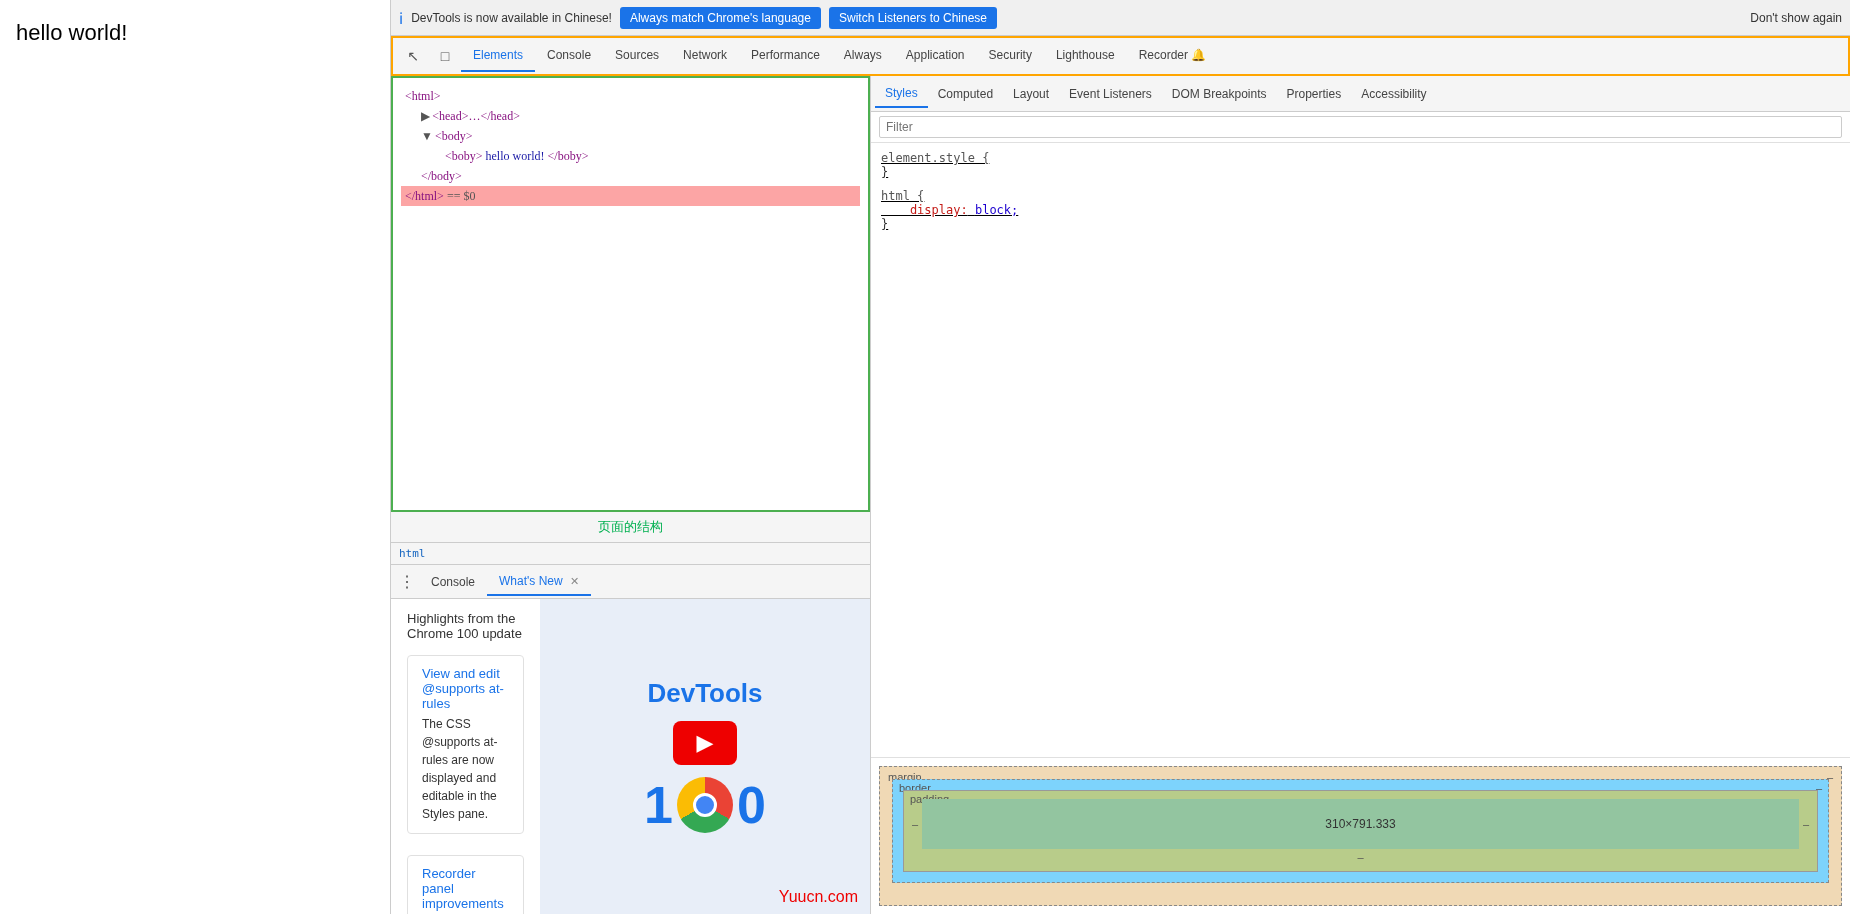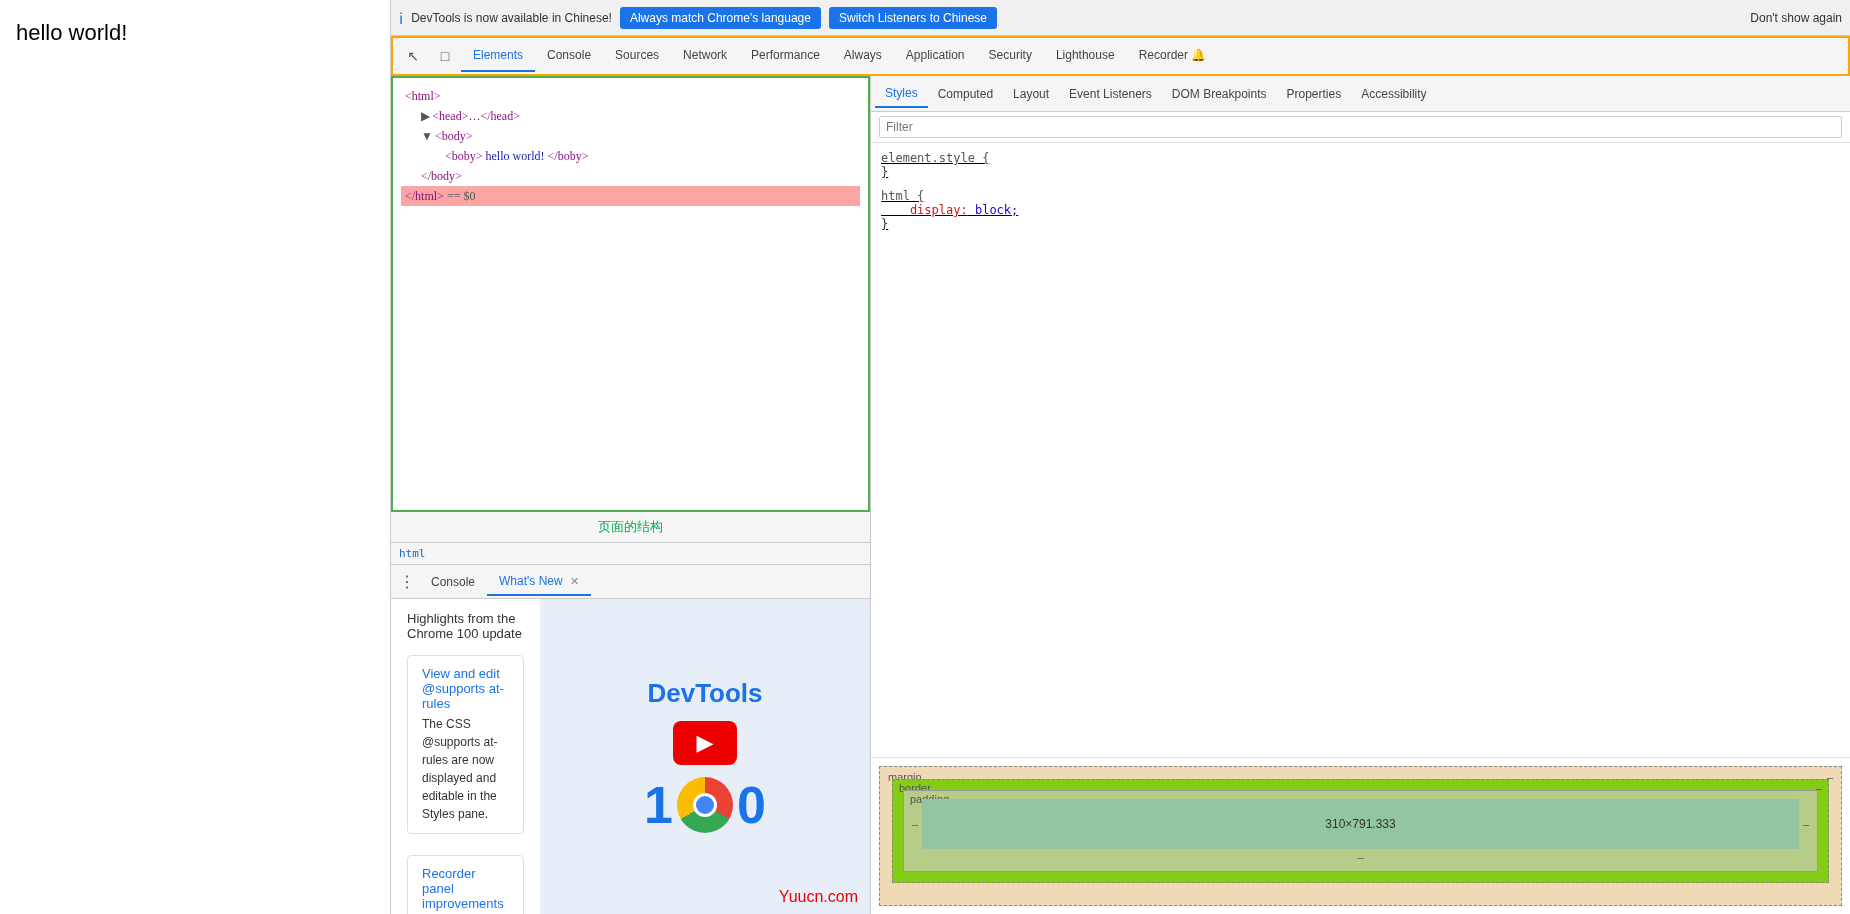--- a/index.html
+++ b/index.html
@@ -383,21 +383,21 @@
       color: #333;
     }
     .box-label {
       position: absolute;
       font-size: 11px;
       color: #555;
     }
     .box-margin-label { top: 4px; left: 8px; text-align: center; }
     .box-margin-minus { position: absolute; top: 4px; right: 8px; }
     .box-border-wrapper {
-      background: #84cc16;
+      background: #7dd3fc;
       border: 1px dashed #888;
       padding: 10px;
       position: relative;
     }
     .box-border-label { position: absolute; top: 2px; left: 6px; font-size: 11px; color: #555; }
     .box-border-minus { position: absolute; top: 2px; right: 6px; font-size: 11px; color: #555; }
     .box-padding-wrapper {
       background: #b8cc8a;
       border: 1px solid #999;
       padding: 8px;

